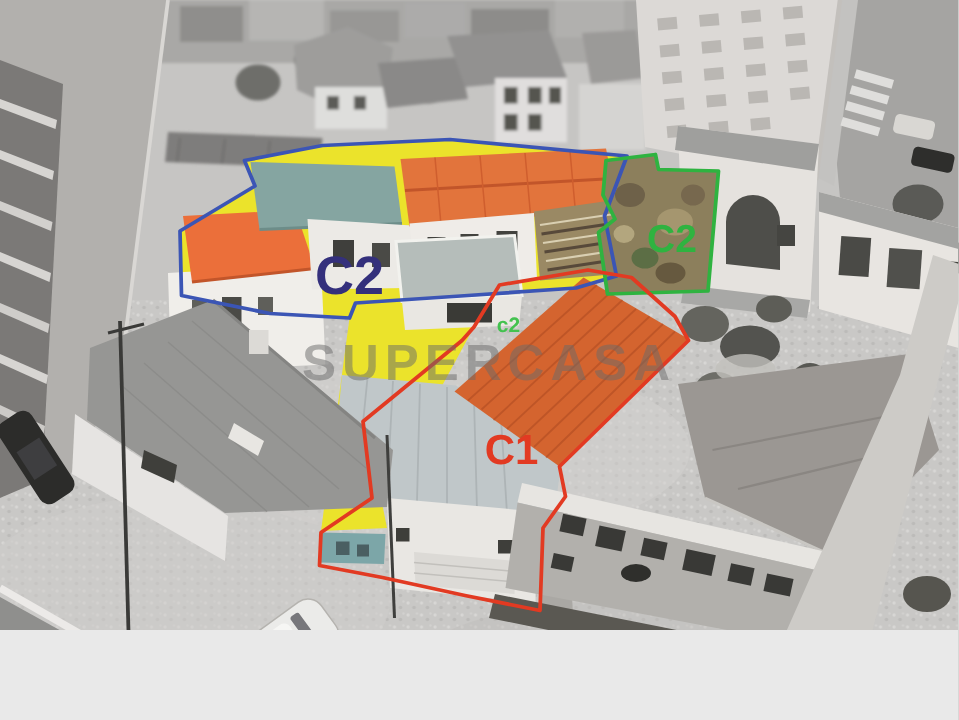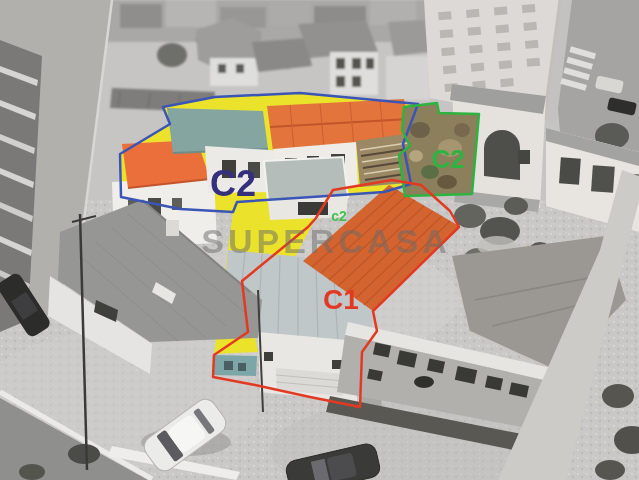--- a/index.html
+++ b/index.html
@@ -1,16 +1,16 @@
 <!DOCTYPE html>
 <html><head>
 <meta charset="utf-8">
 <style>
   html,body{margin:0;padding:0;background:#e9e9e9;}
-  .stage{width:639px;height:480px;position:relative;overflow:hidden;font-family:"Liberation Sans",sans-serif;text-decoration:underline;}
+  .stage{width:639px;height:420px;position:relative;overflow:hidden;font-family:"Liberation Sans",sans-serif;text-decoration:underline;}
   svg{display:block;}
   .lbl{font-family:"Liberation Sans",sans-serif;font-weight:bold;}
   .wm{font-family:"Liberation Sans",sans-serif;font-weight:bold;letter-spacing:4px;opacity:.5;}
 </style>
 </head>
 <body>
 
 <div class="stage">
 <svg width="639" height="480" viewBox="0 0 639 480">
   <defs>

